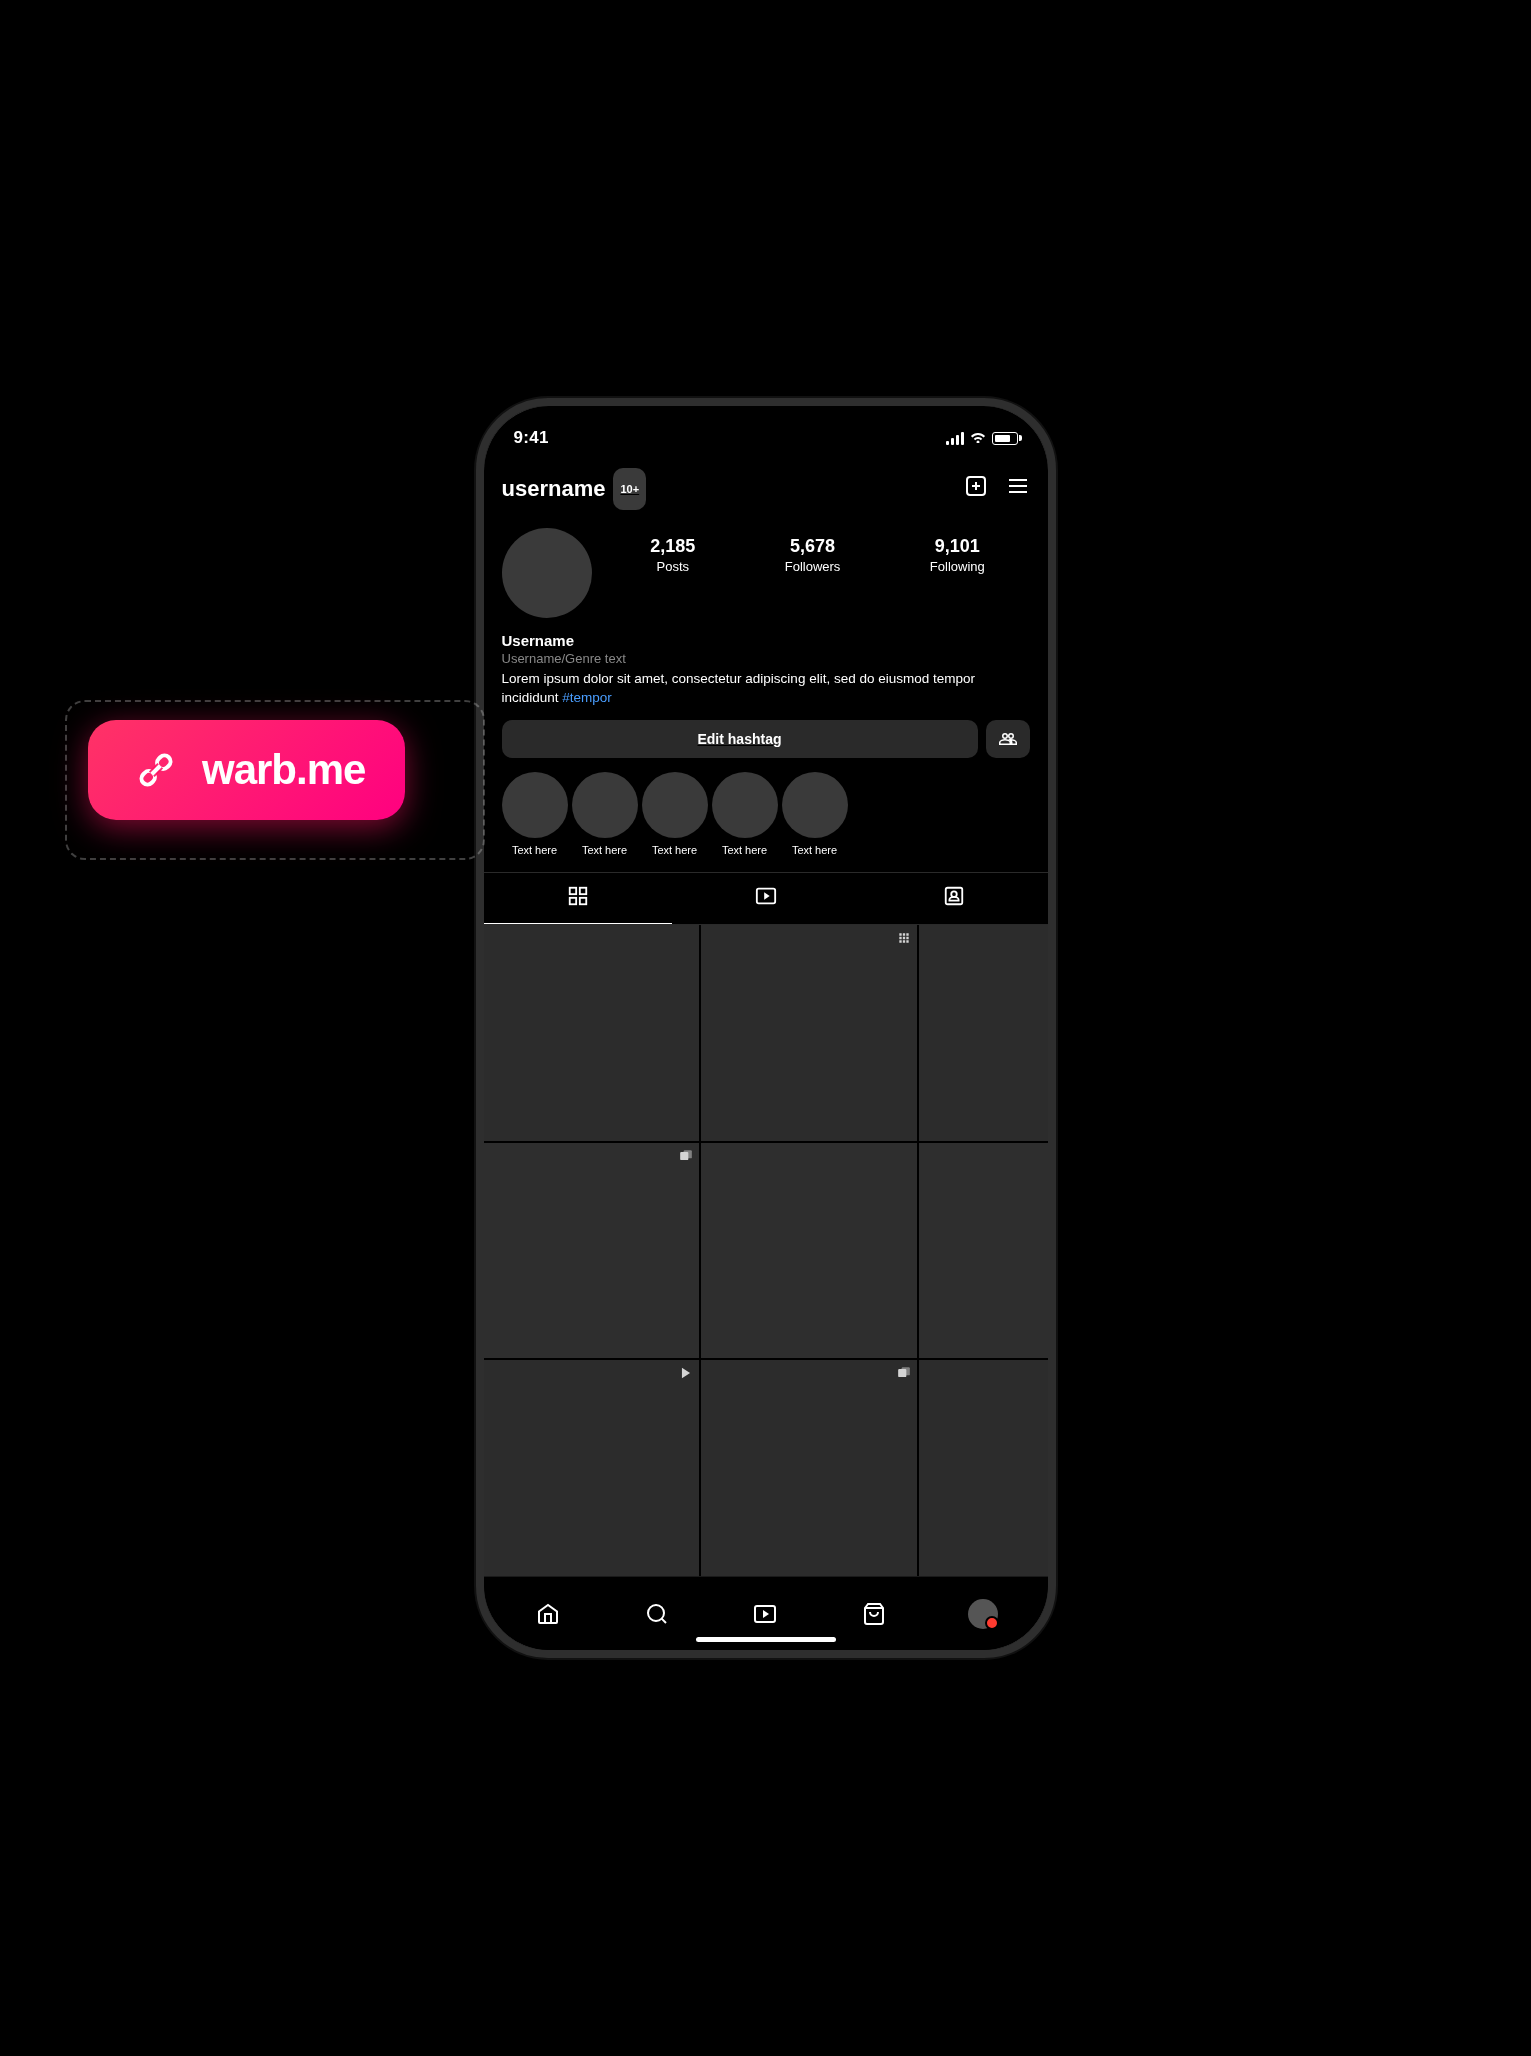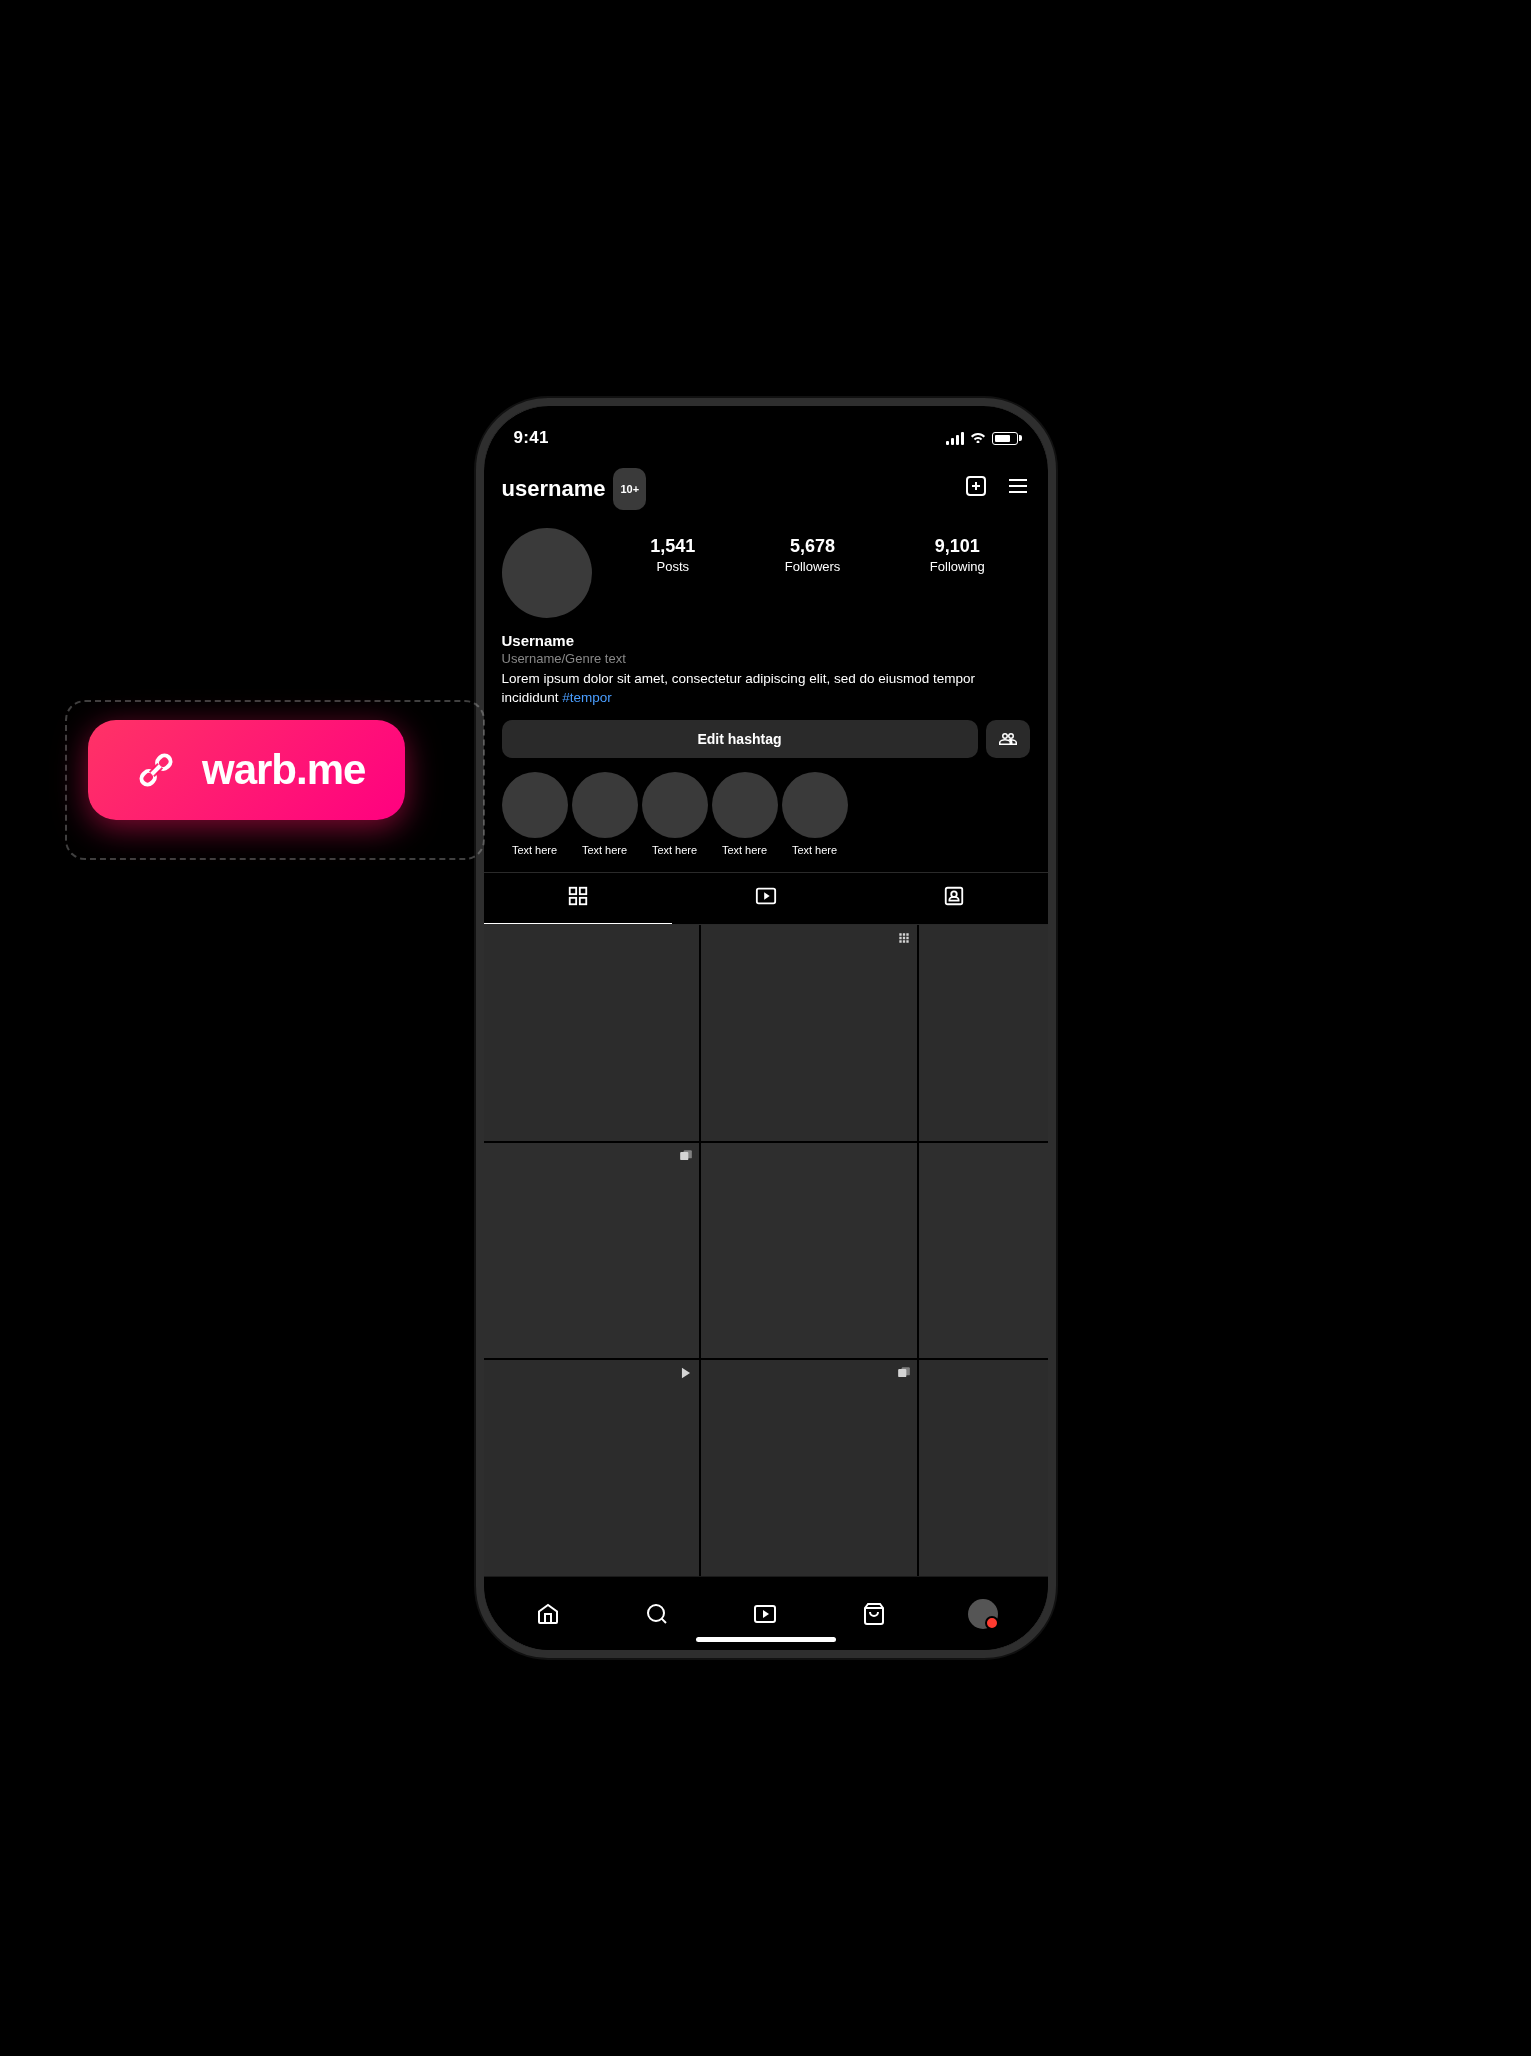--- a/index.html
+++ b/index.html
@@ -65,20 +65,21 @@
 
     
     .screen {
       width: 100%;
       height: 100%;
       background: #000;
       border-radius: 65px;
       overflow: hidden;
       display: flex;
       flex-direction: column;
+      text-decoration: underline;
     }
 
     
     .dynamic-island {
       position: absolute;
       top: 14px;
       left: 50%;
       transform: translateX(-50%);
       width: 130px;
       height: 34px;
@@ -543,21 +544,21 @@
                 <line x1="3" y1="18" x2="21" y2="18"></line>
               </svg>
             </span>
           </div>
         </div>
 
         <div class="profile-stats">
           <div class="avatar-circle"></div>
           <div class="stats-row">
             <div class="stat-item">
-              <span class="stat-number">1,541</span>
+              <span class="stat-number">2,185</span>
               <span class="stat-label">Posts</span>
             </div>
             <div class="stat-item">
               <span class="stat-number">5,678</span>
               <span class="stat-label">Followers</span>
             </div>
             <div class="stat-item">
               <span class="stat-number">9,101</span>
               <span class="stat-label">Following</span>
             </div>

